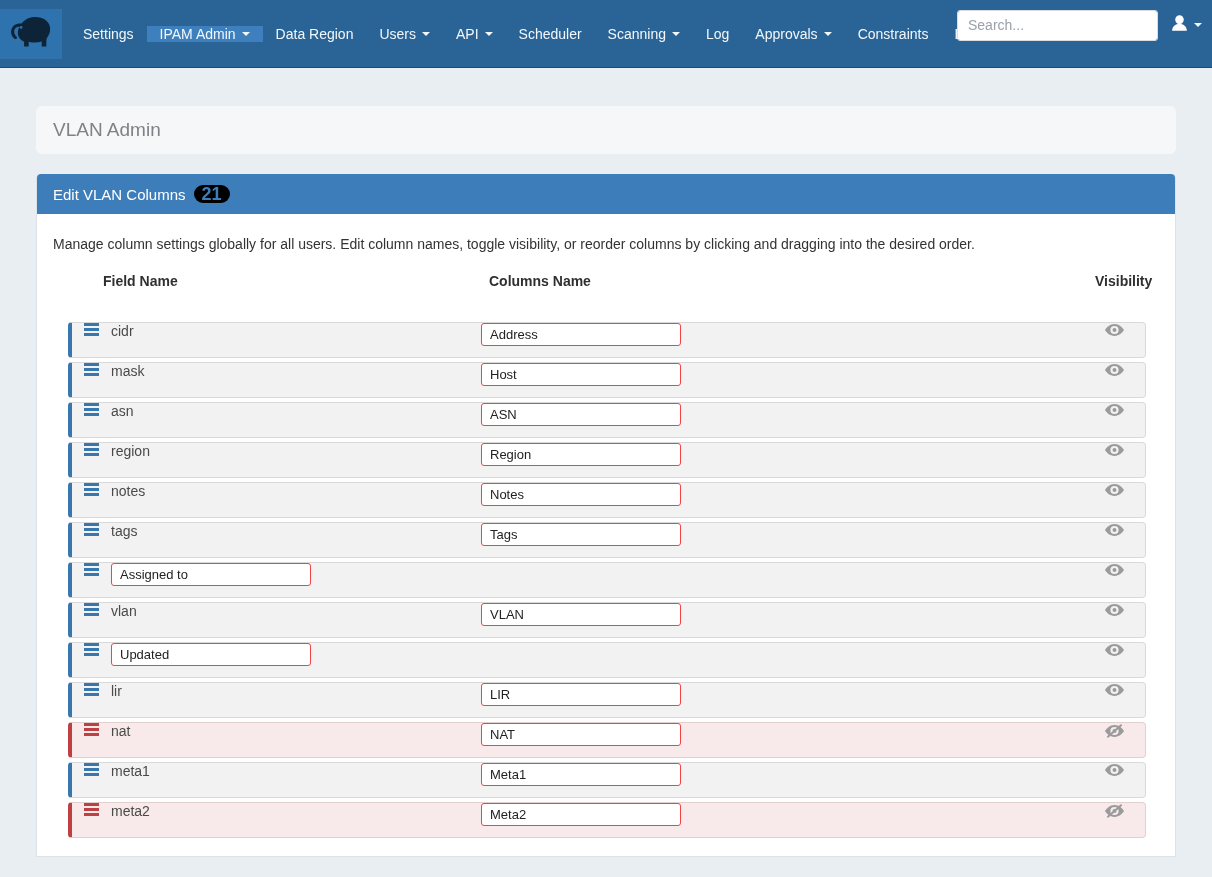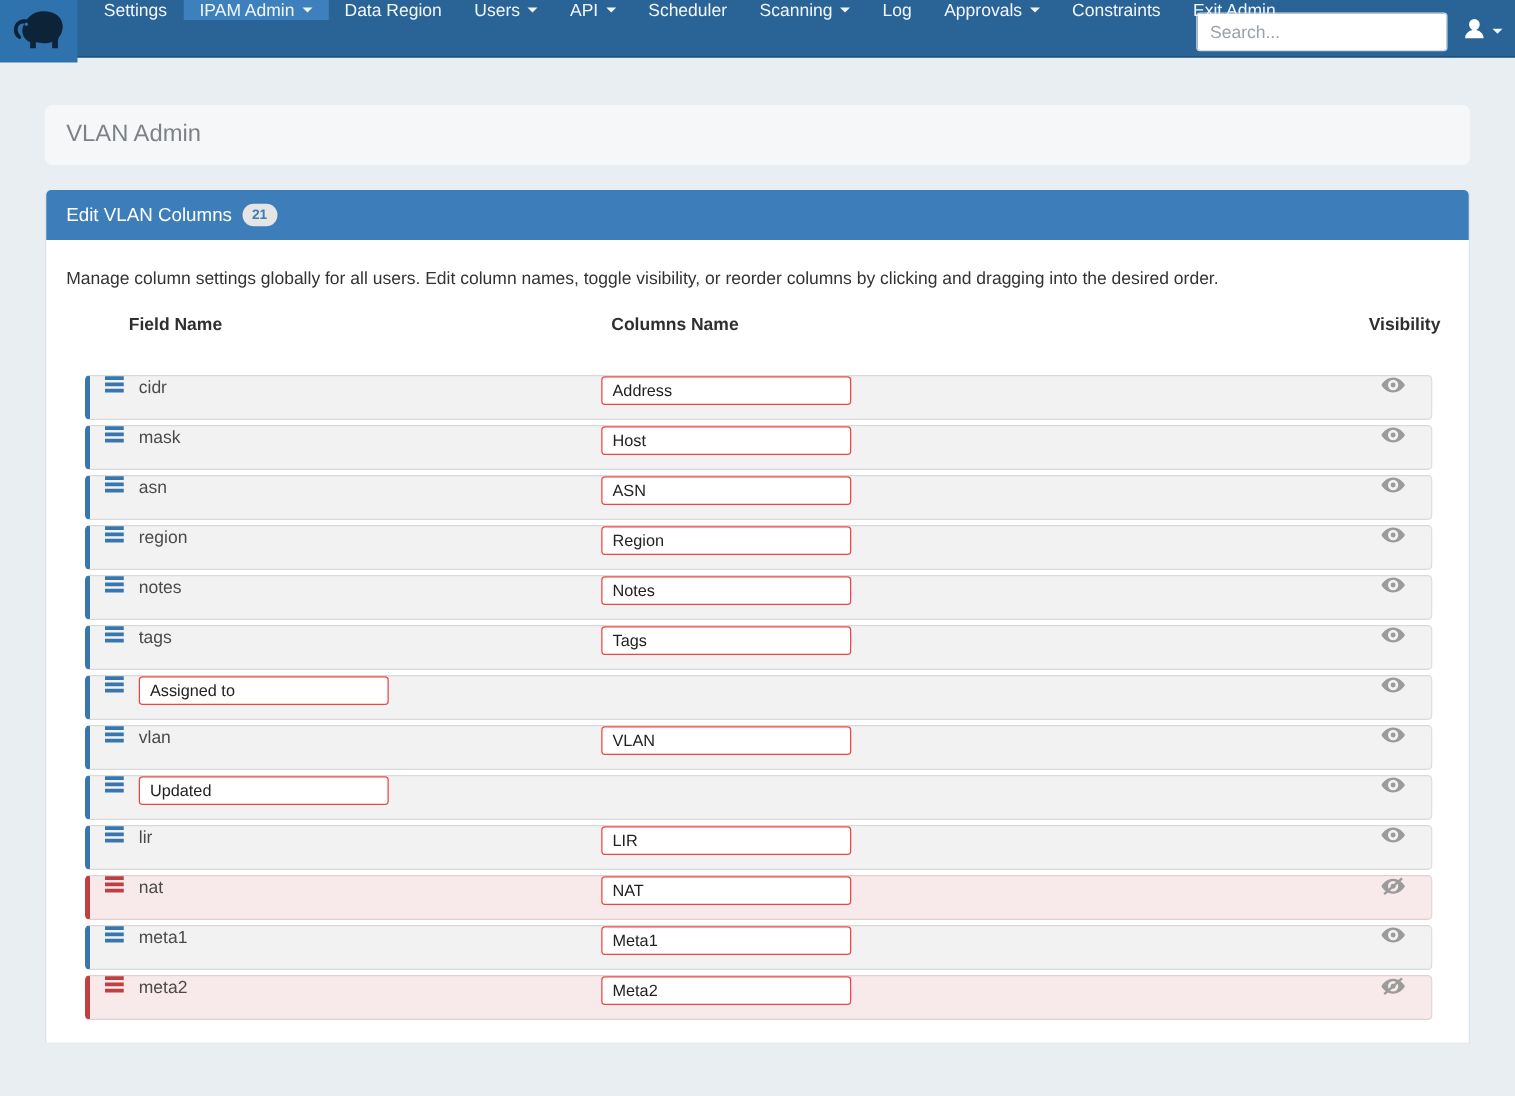--- a/index.html
+++ b/index.html
@@ -6,25 +6,25 @@
   html, body { width: 1212px; height: 877px; overflow: hidden; }
   body {
     font-family: "Liberation Sans", sans-serif;
     background: var(--page-bg, #e9eef3);
     font-size: 14px;
     color: #333;
   }
 
   
   .navbar {
-    height: 46px;
+    height: 68px;
     background: var(--nav-bg, #2a6496);
     border-bottom: 1px solid #1d4a6f;
     display: flex;
-    align-items: flex-start;
+    align-items: center;
     position: relative;
   }
   .logo-box {
     width: 62px; height: 50px;
     background: var(--logo-bg, #2e73ad);
     display: flex; align-items: center; justify-content: center;
     flex: 0 0 auto;
   }
   .nav-list { display: flex; align-items: stretch; margin-left: 8px; }
   .nav-item {
@@ -92,23 +92,23 @@
     height: 40px;
     background: var(--panel-head-bg, #3d7eba);
     border-radius: 4px 4px 0 0;
     display: flex; align-items: center;
     padding: 0 16px;
     color: #fff;
   }
   .panel-title { font-size: 15px; }
   .badge {
     margin-left: 8px;
-    background: #e5e5e5;
+    background: #000000;
     color: var(--panel-head-bg, #3d7eba);
-    font-size: 11px; font-weight: bold;
+    font-size: 18px; font-weight: bold;
     border-radius: 10px;
     padding: 2px 8px;
     line-height: 14px;
   }
   .panel-body { padding: 22px 0 14px; }
   .desc { margin: 0 16px 21px; font-size: 14px; color: #333; }
 
   .col-headers { position: relative; height: 19px; margin-bottom: 30px; }
   .col-header { position: absolute; top: 0; font-weight: bold; font-size: 14px; color: #2f2f2f; }
   .h-field { left: 66px; }

